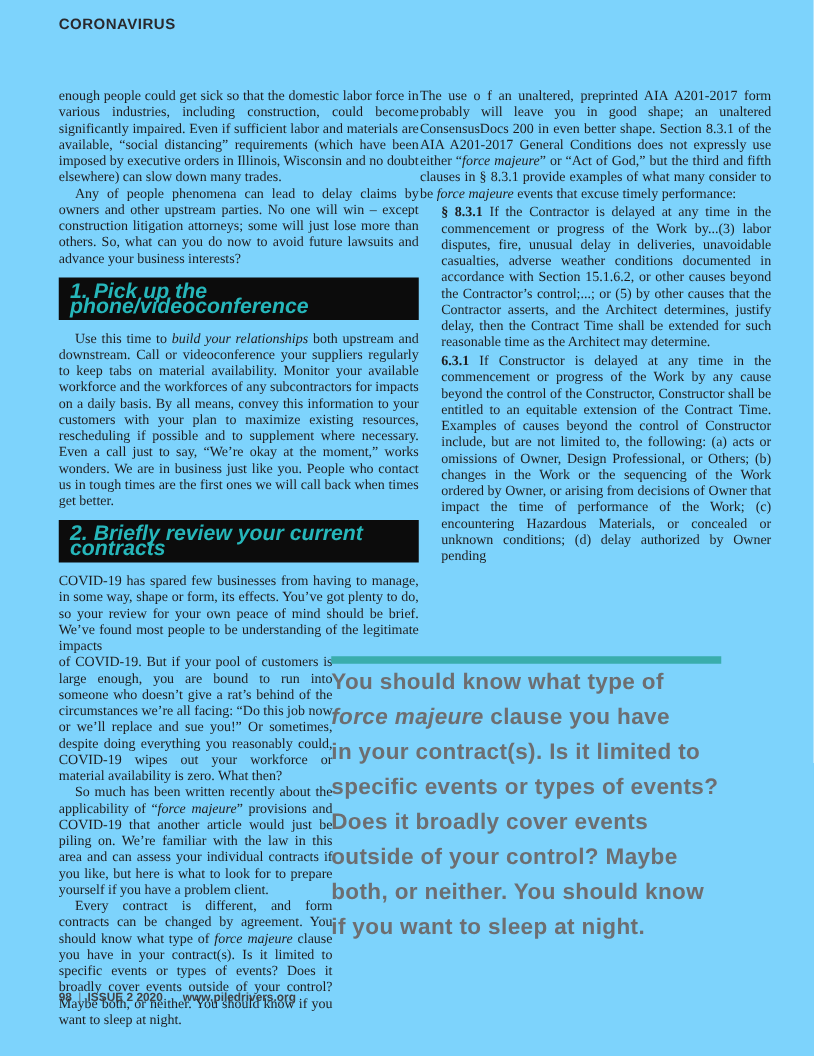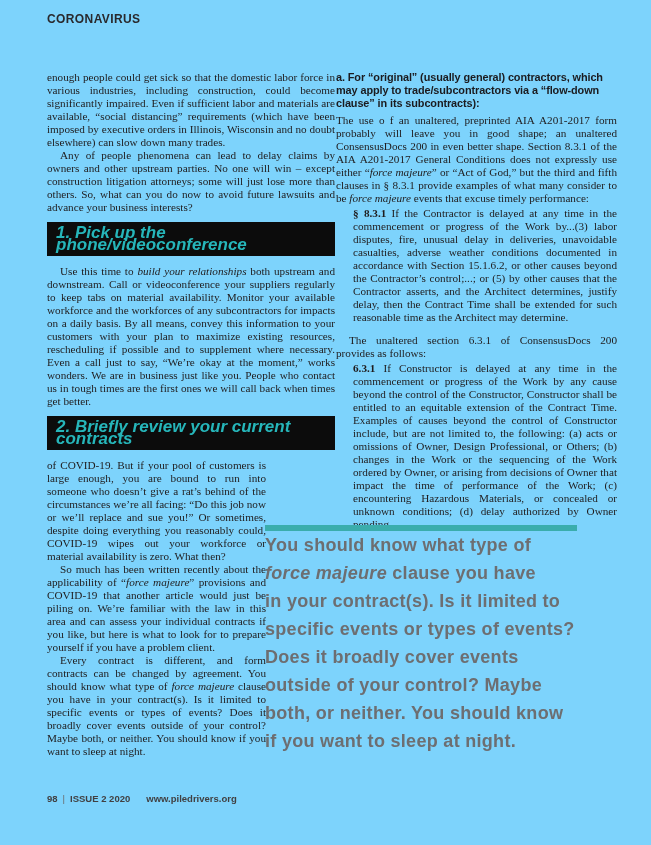--- a/index.html
+++ b/index.html
@@ -52,32 +52,31 @@
 <div class="page">
 
   <div class="kicker">CORONAVIRUS</div>
 
   <div class="col col-left">
     <p>enough people could get sick so that the domestic labor force in various industries, including construction, could become significantly impaired. Even if sufficient labor and materials are available, “social distancing” requirements (which have been imposed by executive orders in Illinois, Wisconsin and no doubt elsewhere) can slow down many trades.</p>
     <p class="indent">Any of people phenomena can lead to delay claims by owners and other upstream parties. No one will win – except construction litigation attorneys; some will just lose more than others. So, what can you do now to avoid future lawsuits and advance your business interests?</p>
     <div class="banner"><span>1. Pick up the phone/videoconference</span></div>
     <p class="indent">Use this time to <i>build your relationships</i> both upstream and downstream. Call or videoconference your suppliers regularly to keep tabs on material availability. Monitor your available workforce and the workforces of any subcontractors for impacts on a daily basis. By all means, convey this information to your customers with your plan to maximize existing resources, rescheduling if possible and to supplement where necessary. Even a call just to say, “We’re okay at the moment,” works wonders. We are in business just like you. People who contact us in tough times are the first ones we will call back when times get better.</p>
     <div class="banner"><span>2. Briefly review your current contracts</span></div>
+    <p class="lastjust">COVID-19 has spared few businesses from having to manage, in some way, shape or form, its effects. You’ve got plenty to do, so your review for your own peace of mind should be brief. We’ve found most people to be understanding of the legitimate impacts</p>
     <div class="narrow">
       <p>of COVID-19. But if your pool of customers is large enough, you are bound to run into someone who doesn’t give a rat’s behind of the circumstances we’re all facing: “Do this job now or we’ll replace and sue you!” Or sometimes, despite doing everything you reasonably could, COVID-19 wipes out your workforce or material availability is zero. What then?</p>
       <p class="indent">So much has been written recently about the applicability of “<i>force majeure</i>” provisions and COVID-19 that another article would just be piling on. We’re familiar with the law in this area and can assess your individual contracts if you like, but here is what to look for to prepare yourself if you have a problem client.</p>
       <p class="indent">Every contract is different, and form contracts can be changed by agreement. You should know what type of <i>force majeure</i> clause you have in your contract(s). Is it limited to specific events or types of events? Does it broadly cover events outside of your control? Maybe both, or neither. You should know if you want to sleep at night.</p>
     </div>
   </div>
 
   <div class="col col-right">
-    <h3 class="subhead">a. For “original” (usually general) contractors, which may apply to trade/subcontractors via a “flow-down clause” in its subcontracts):</h3>
     <p>The use o f an unaltered, preprinted AIA A201-2017 form probably will leave you in good shape; an unaltered ConsensusDocs 200 in even better shape. Section 8.3.1 of the AIA A201-2017 General Conditions does not expressly use either “<i>force majeure</i>” or “Act of God,” but the third and fifth clauses in § 8.3.1 provide examples of what many consider to be <i>force majeure</i> events that excuse timely performance:</p>
     <div class="bq"><b>§ 8.3.1</b> If the Contractor is delayed at any time in the commencement or progress of the Work by...(3) labor disputes, fire, unusual delay in deliveries, unavoidable casualties, adverse weather conditions documented in accordance with Section 15.1.6.2, or other causes beyond the Contractor’s control;...; or (5) by other causes that the Contractor asserts, and the Architect determines, justify delay, then the Contract Time shall be extended for such reasonable time as the Architect may determine.</div>
-    <p class="indent p2gap">The unaltered section 6.3.1 of ConsensusDocs 200 provides as follows:</p>
     <div class="bq"><b>6.3.1</b> If Constructor is delayed at any time in the commencement or progress of the Work by any cause beyond the control of the Constructor, Constructor shall be entitled to an equitable extension of the Contract Time. Examples of causes beyond the control of Constructor include, but are not limited to, the following: (a) acts or omissions of Owner, Design Professional, or Others; (b) changes in the Work or the sequencing of the Work ordered by Owner, or arising from decisions of Owner that impact the time of performance of the Work; (c) encountering Hazardous Materials, or concealed or unknown conditions; (d) delay authorized by Owner pending</div>
   </div>
 
   <div class="pullquote">
     <div class="pq-rule"></div>
     <div class="pq-text">You should know what type of<br><i>force majeure</i> clause you have<br>in your contract(s). Is it limited to<br>specific events or types of events?<br>Does it broadly cover events<br>outside of your control? Maybe<br>both, or neither. You should know<br>if you want to sleep at night.</div>
   </div>
 
   <div class="footer">
     <span class="pg">98</span><span class="sep">|</span><span class="issue">ISSUE 2 2020</span><span class="site">www.piledrivers.org</span>

